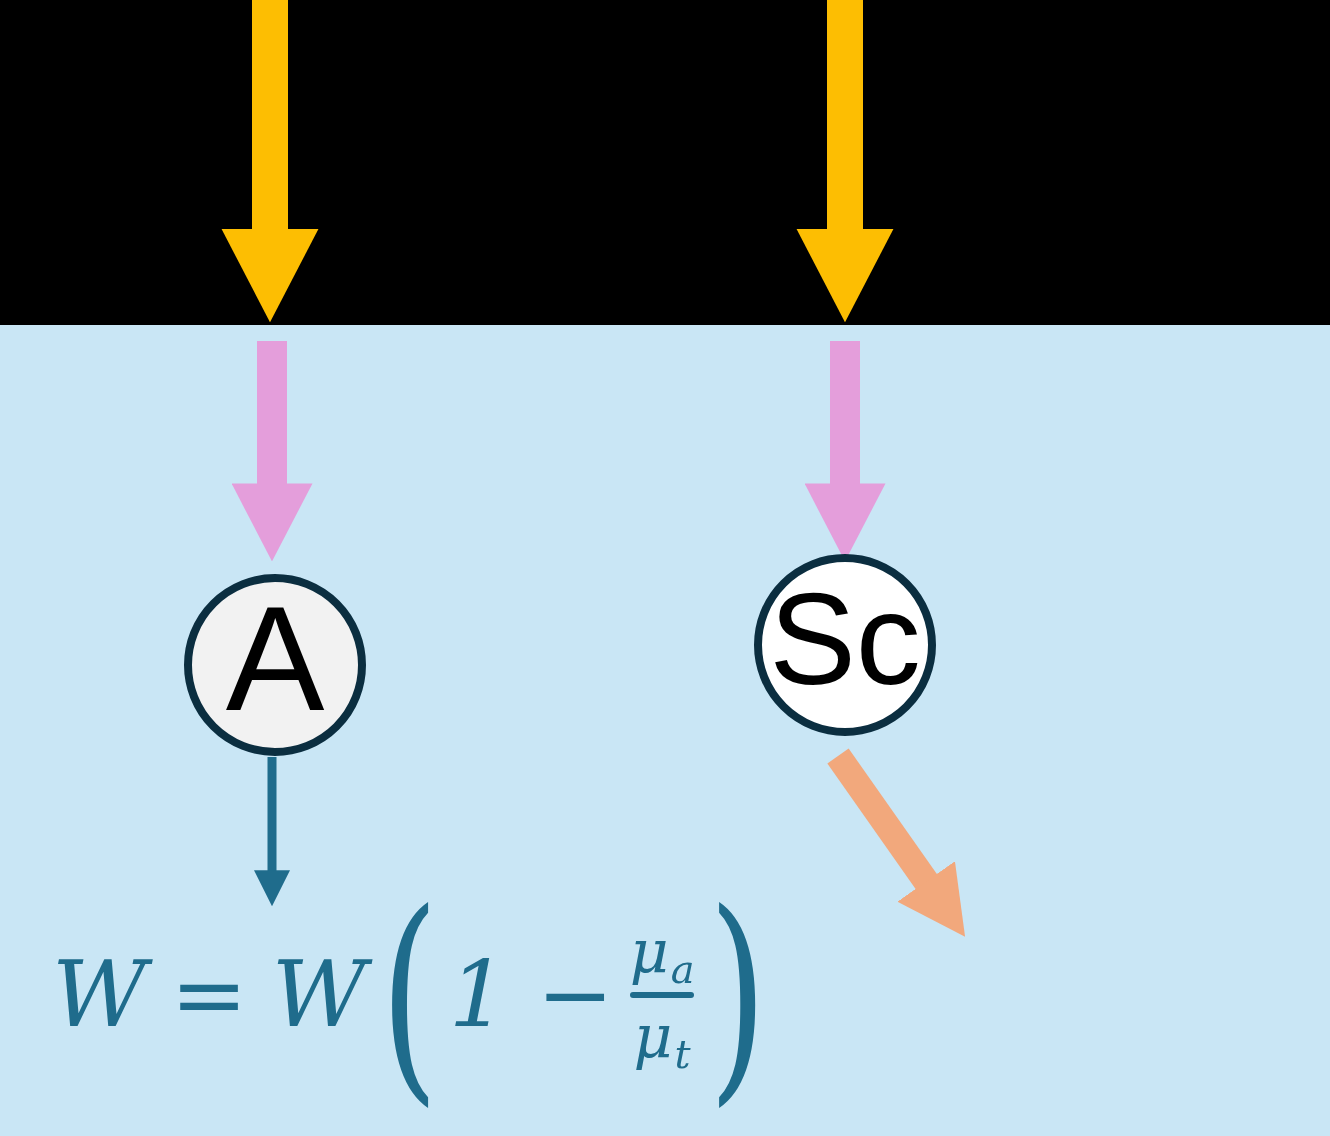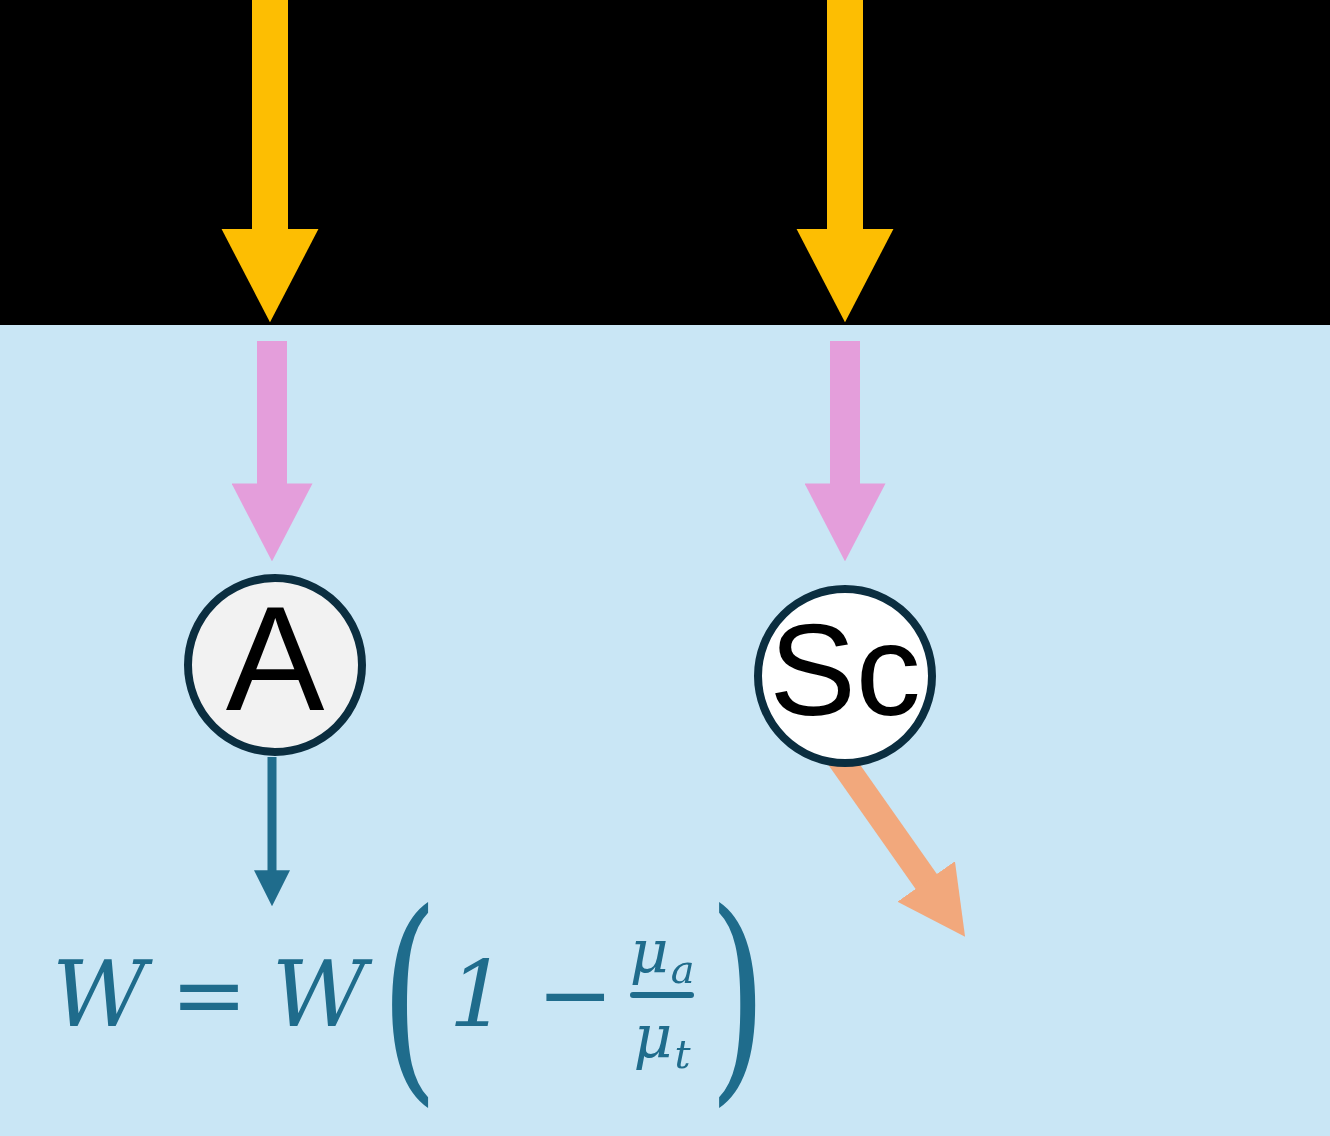--- a/index.html
+++ b/index.html
@@ -34,21 +34,21 @@
     position:absolute;
     width:182px; height:182px;
     border-radius:50%;
     border:8px solid var(--node-border, #0b2e40);
     display:flex; align-items:center; justify-content:center;
     color:#000;
     font-family:"Liberation Sans", sans-serif;
     line-height:1;
   }
   .node-a  { left:184px; top:574px; background:var(--node-a-fill, #f2f2f2); font-size:148px; }
-  .node-sc { left:754px; top:585px; background:var(--node-sc-fill, #ffffff); font-size:130px;text-align:right; }
+  .node-sc { left:754px; top:554px; background:var(--node-sc-fill, #ffffff); font-size:130px;text-align:right; }
   .node span { transform:translateY(-6px); }
 
   .formula {
     position:absolute; left:52px; top:878px; height:234px;
     display:flex; align-items:center;
     color: var(--formula, #1f6c8c);
     font-family:"DejaVu Serif", serif;
     font-style:italic;
     white-space:pre;
   }

